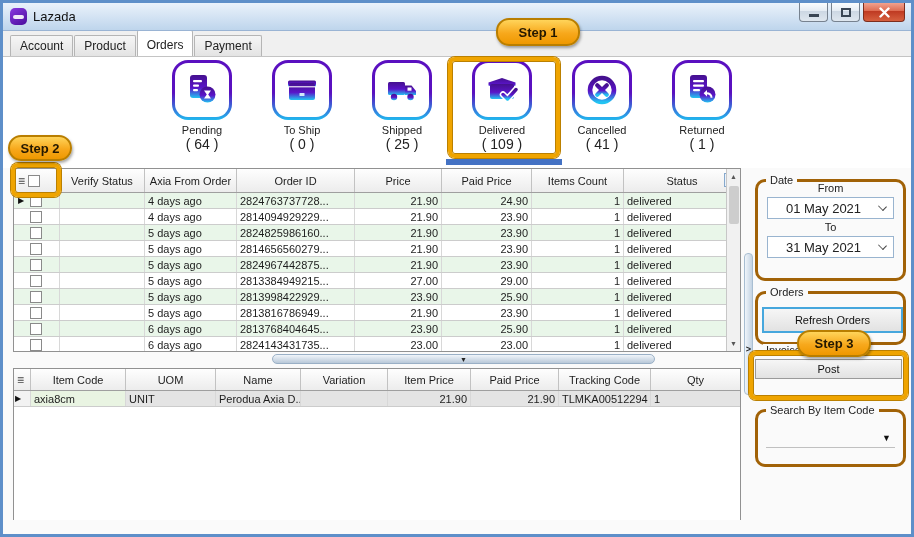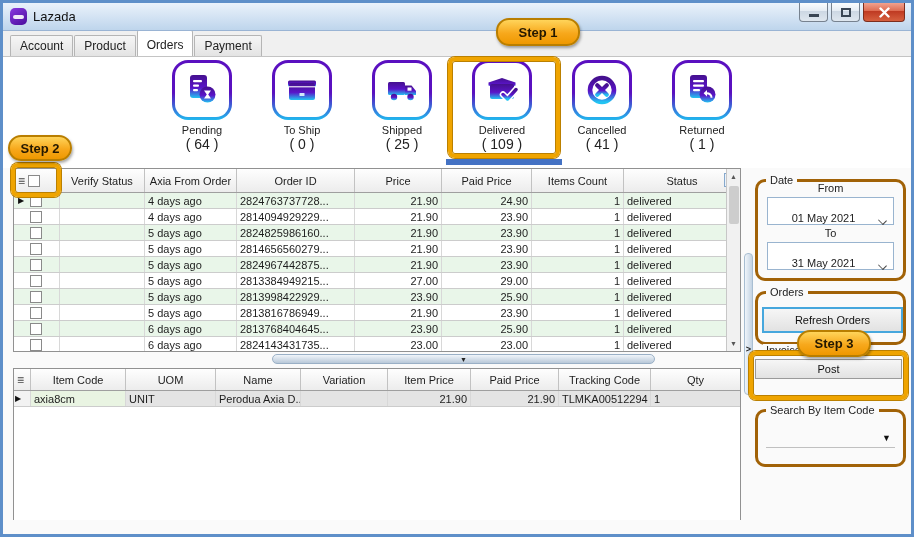--- a/index.html
+++ b/index.html
@@ -119,22 +119,22 @@
             font-size:9px; font-weight:bold; color:#222; z-index:6; }
 
   
   .groupbox { position:absolute; border:3px solid #a16207; border-radius:10px; z-index:2; background:transparent; }
   .gb-label { position:absolute; top:-8px; left:8px; background:#fafafa; padding:0 4px;
               font-size:11px; color:#222; white-space:nowrap; }
   .gb-date   { left:752px; top:176px; width:151px; height:102px; }
   .gb-orders { left:752px; top:288px; width:151px; height:54px; }
   .gb-search { left:752px; top:406px; width:151px; height:58px; }
   .centered-label { text-align:center; font-size:11px; margin-top:0; color:#222; }
-  .combo { height:28px; margin:3px 9px 1px; background:#fff; border:1px solid #99b4cf;
-           display:flex; align-items:flex-end; font-size:11px; color:#222; }
+  .combo { height:22px; margin:3px 9px 1px; background:#fff; border:1px solid #99b4cf;
+           display:flex; align-items:center; font-size:13px; color:#222; }
   .combo .val { flex:1; text-align:center; }
   .chev { width:7px; height:7px; border-right:1.4px solid #444; border-bottom:1.4px solid #444;
           transform:rotate(45deg) scale(1,.8); margin:-3px 7px 0 0; }
   .btn { display:flex; align-items:center; justify-content:center; font-size:11px; color:#111;
          background:linear-gradient(#f6f6f6,#e2e2e2); border:1px solid #9a9a9a; }
   .refresh-btn { position:absolute; left:4px; top:13px; width:141px; height:26px;
                  border:2px solid #46a7dd; }
   .invoice-label { position:absolute; left:760px; top:341px; font-size:11px; color:#222;
                    background:#fafafa; padding:0 3px; z-index:2; }
   .post-btn { position:absolute; left:752px; top:356px; width:147px; height:20px; z-index:16; }

